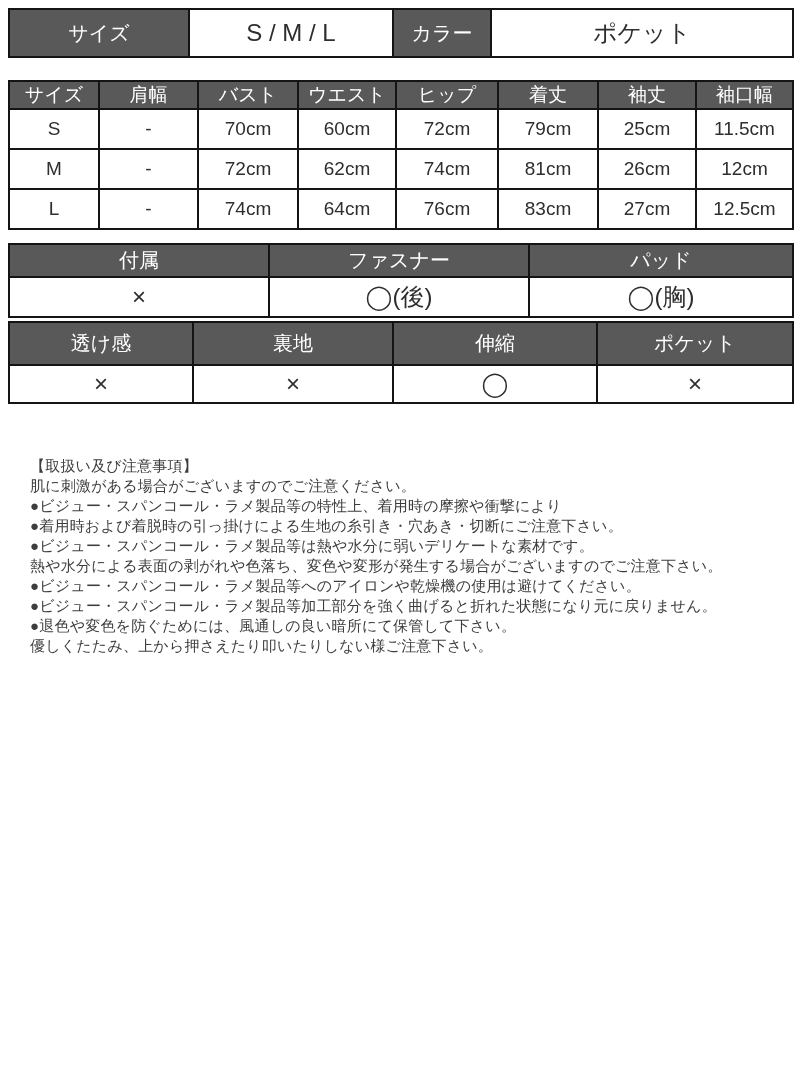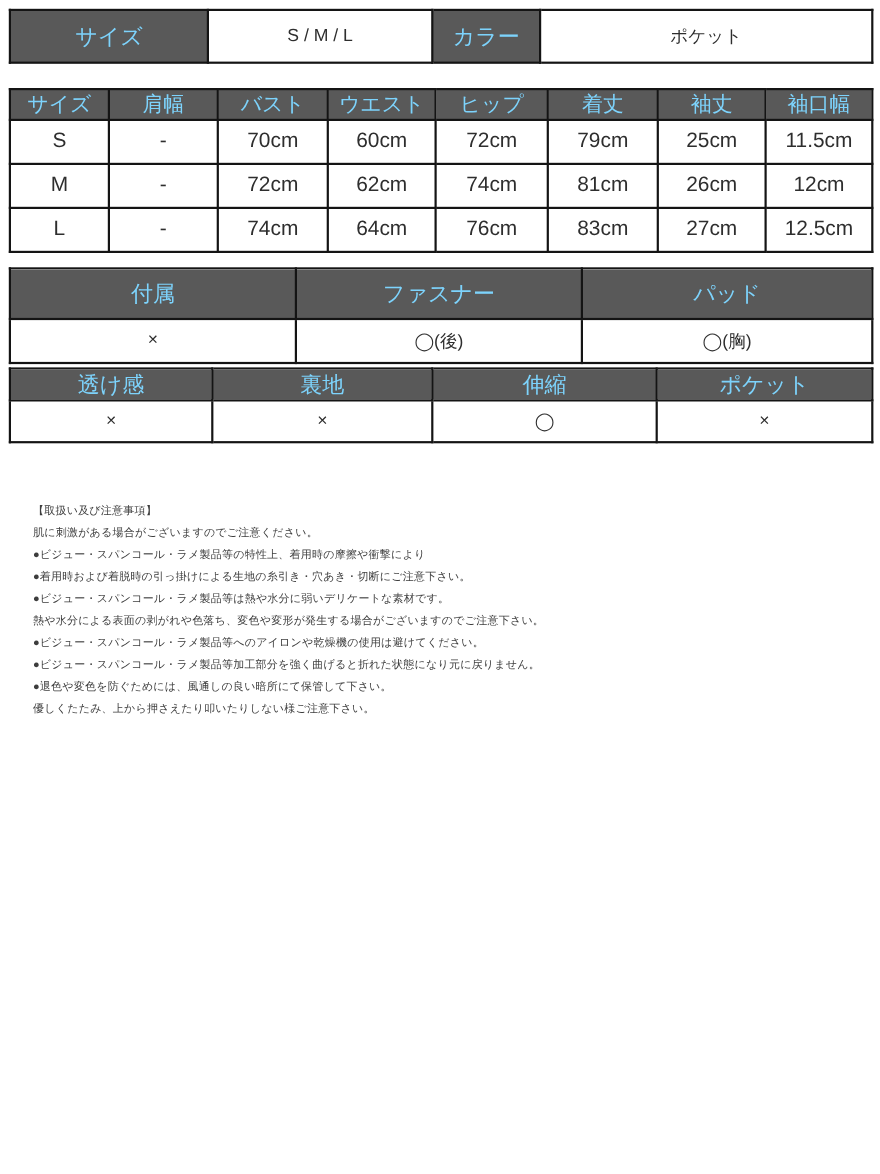--- a/index.html
+++ b/index.html
@@ -13,38 +13,38 @@
   .page { padding: 8px; }
   table { border-collapse: collapse; width: 784px; table-layout: fixed; }
   td {
     border: 2px solid #141414;
     text-align: center;
     vertical-align: middle;
     font-weight: normal;
     overflow: hidden;
     white-space: nowrap;
   }
-  .hdr { background: #595959; color: #7dd3fc; font-size: 20px; }
-  .val { background: #ffffff; color: #2e2e2e; font-size: 16px; }
+  .hdr { background: #595959; color: #ffffff; font-size: 20px; }
+  .val { background: #ffffff; color: #2e2e2e; font-size: 24px; }
   .t1 { margin-top: 0; }
   .t1 tr { height: 48px; }
   .t2 { margin-top: 22px; }
   .t2 .hrow { height: 28px; }
   .t2 .hrow td { font-size: 19px; }
   .t2 .drow { height: 40px; }
   .t2 .drow td { font-size: 19px; }
   .t3 { margin-top: 13px; }
-  .t3 .hrow { height: 46px; }
+  .t3 .hrow { height: 33px; }
   .t3 .drow { height: 40px; }
   .t4 { margin-top: 3px; }
-  .t4 .hrow { height: 29px; }
+  .t4 .hrow { height: 43px; }
   .t4 .drow { height: 38px; }
   .notes {
     margin: 52px 10px 0 22px;
-    font-size: 10px;
+    font-size: 15px;
     line-height: 20px;
     color: #3d3d3d;
     letter-spacing: 0.2px;
   }
   .notes div { white-space: nowrap; }
 </style>
 </head>
 <body>
 
 <div class="page">

